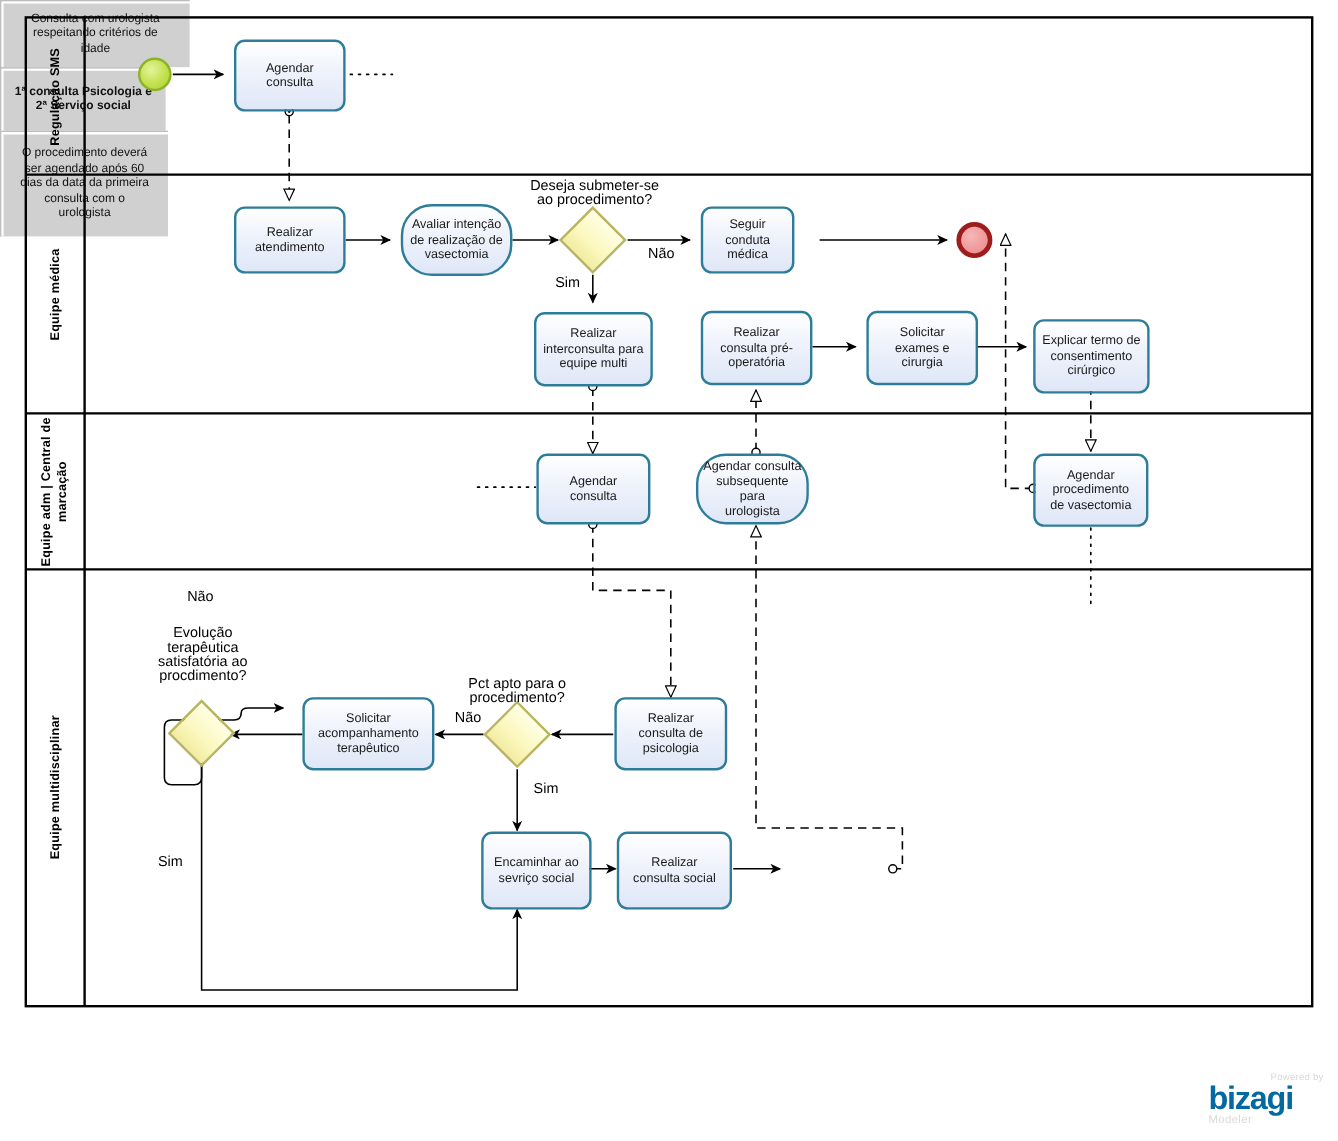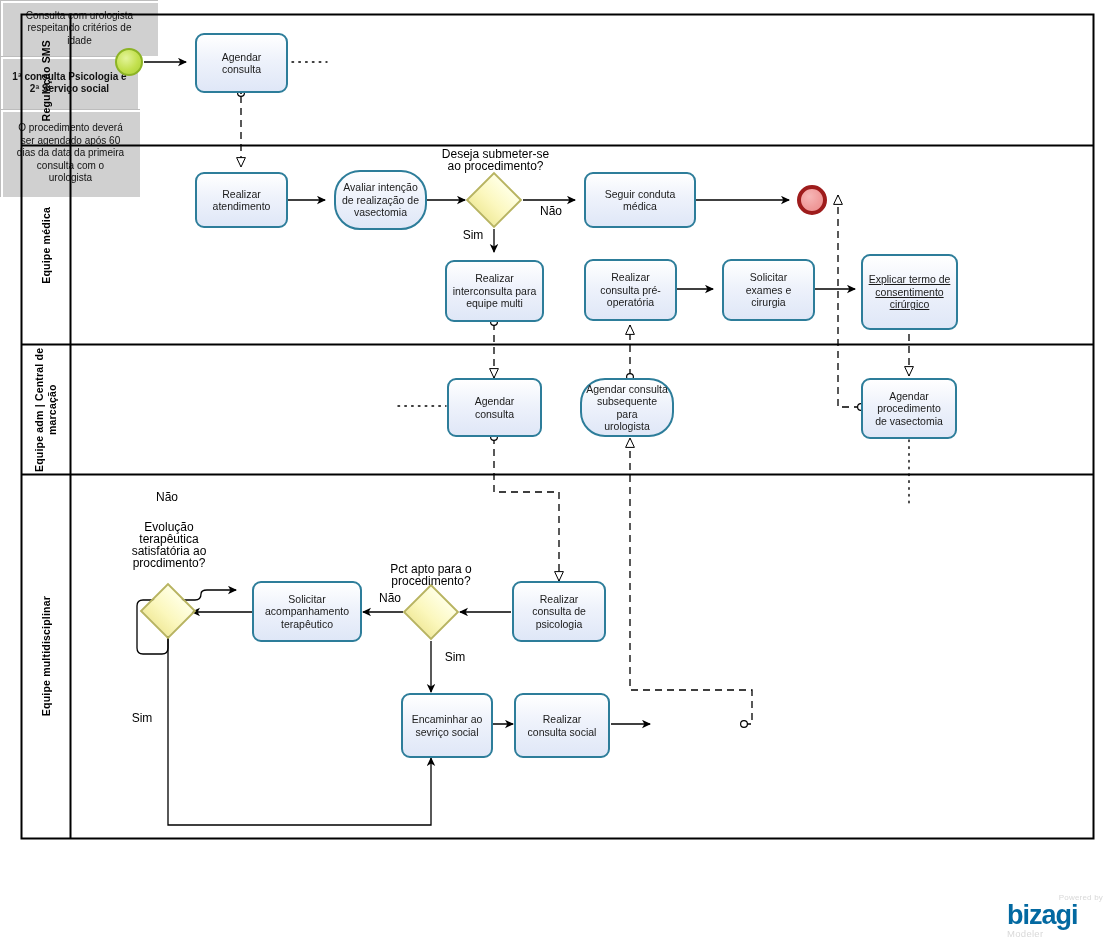--- a/index.html
+++ b/index.html
@@ -167,29 +167,29 @@
 
   <div class="node ev-start" style="left:115px;top:48px;width:28px;height:28px;"></div>
   <div class="node ev-end" style="left:797px;top:185px;width:30px;height:30px;"></div>
 
   <div class="node task" style="left:195px;top:33px;width:93px;height:60px;">Agendar<br>consulta</div>
 
   <div class="node task" style="left:195px;top:172px;width:93px;height:56px;">Realizar<br>atendimento</div>
 
   <div class="node task" style="left:334px;top:170px;width:93px;height:60px;border-radius:26px;">Avaliar intenção<br>de realização de<br>vasectomia</div>
 
-  <div class="node task" style="left:584px;top:172px;width:112px;height:56px;">Seguir conduta<br>médica</div>
+  <div class="node task" style="left:584px;top:172px;width:78px;height:56px;">Seguir conduta<br>médica</div>
 
   <div class="node task" style="left:445px;top:260px;width:99px;height:62px;">Realizar<br>interconsulta para<br>equipe multi</div>
 
   <div class="node task" style="left:584px;top:259px;width:93px;height:62px;">Realizar<br>consulta pré-<br>operatória</div>
 
   <div class="node task" style="left:722px;top:259px;width:93px;height:62px;">Solicitar<br>exames e<br>cirurgia</div>
 
-  <div class="node task" style="left:861px;top:254px;width:97px;height:76px;text-decoration:underline;">Explicar termo de<br>consentimento<br>cirúrgico</div>
+  <div class="node task" style="left:861px;top:266px;width:97px;height:62px;">Explicar termo de<br>consentimento<br>cirúrgico</div>
 
   <div class="node task" style="left:447px;top:378px;width:95px;height:59px;">Agendar<br>consulta</div>
 
   <div class="node task" style="left:580px;top:378px;width:94px;height:59px;border-radius:25px;">Agendar consulta<br>subsequente para<br>urologista</div>
 
   <div class="node task" style="left:861px;top:378px;width:96px;height:61px;">Agendar<br>procedimento<br>de vasectomia</div>
 
   <div class="node task" style="left:252px;top:581px;width:110px;height:61px;">Solicitar<br>acompanhamento<br>terapêutico</div>
 
   <div class="node task" style="left:512px;top:581px;width:94px;height:61px;">Realizar<br>consulta de<br>psicologia</div>

